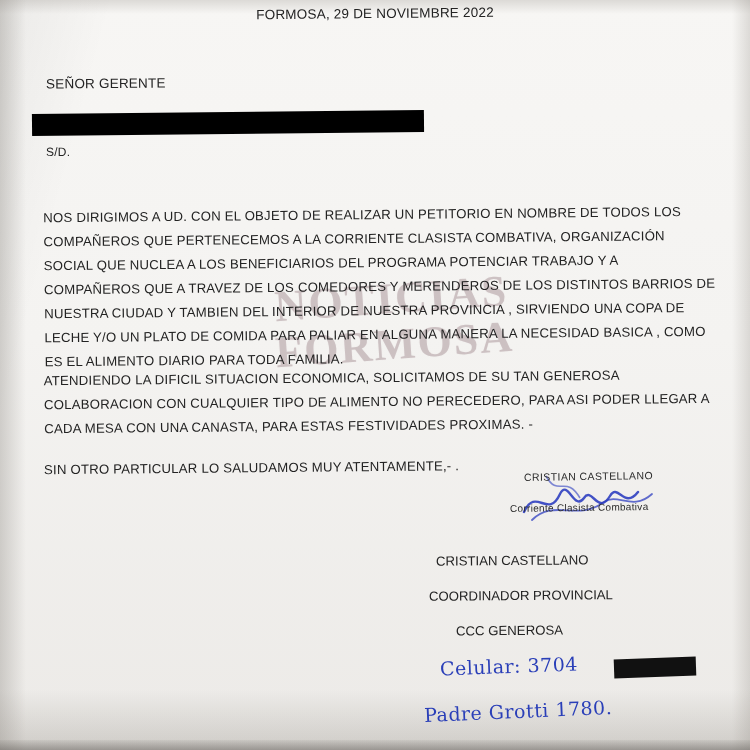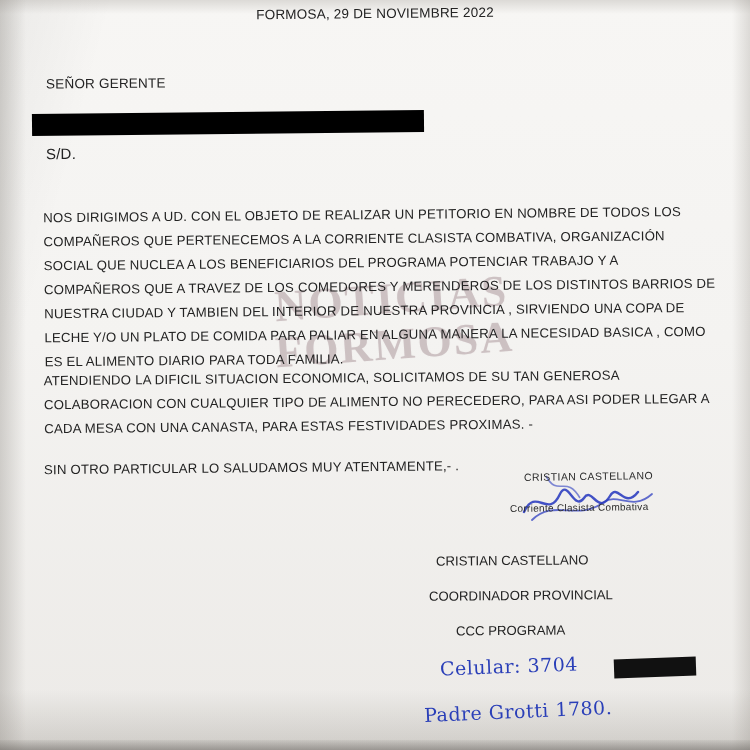--- a/index.html
+++ b/index.html
@@ -108,21 +108,21 @@
     top: 112px;
     width: 392px;
     height: 22px;
     background: #000000;
     transform: rotate(-0.6deg);
   }
 
   .sd {
     left: 46px;
     top: 145px;
-    font-size: 15px;
+    font-size: 12px;
     transform: rotate(-0.5deg);
   }
 
   .body-block {
     left: 44px;
     width: 672px;
     font-size: 13.2px;
     line-height: 24px;
     transform: rotate(-0.55deg);
     text-align: left;
@@ -231,20 +231,20 @@
     <path d="M18 44 C30 18, 42 52, 54 26 C62 10, 68 44, 78 30 C86 18, 92 48, 104 28 C112 14, 118 42, 132 24" fill="none" stroke="#2f3fc0" stroke-width="2.4" stroke-linecap="round" opacity="0.9"></path>
     <path d="M26 52 C48 30, 72 54, 98 34 C112 24, 126 44, 146 26" fill="none" stroke="#2f3fc0" stroke-width="1.8" stroke-linecap="round" opacity="0.75"></path>
     <path d="M40 8 C52 30, 60 6, 74 30" fill="none" stroke="#2f3fc0" stroke-width="1.6" opacity="0.6"></path>
   </svg>
 
   <div class="sig-name">CRISTIAN CASTELLANO</div>
   <div class="sig-sub">Corriente Clasista Combativa</div>
 
   <div class="signoff so1">CRISTIAN CASTELLANO</div>
   <div class="signoff so2">COORDINADOR PROVINCIAL</div>
-  <div class="signoff so3">CCC PROGRAMA</div>
+  <div class="signoff so3">CCC GENEROSA</div>
 
   <div class="hand hand1">Celular: 3704</div>
   <div class="redaction-phone"></div>
   <div class="hand hand2">Padre Grotti 1780.</div>
 
   <div class="edge-artifact"></div>
 </div>
 
 </body></html>

